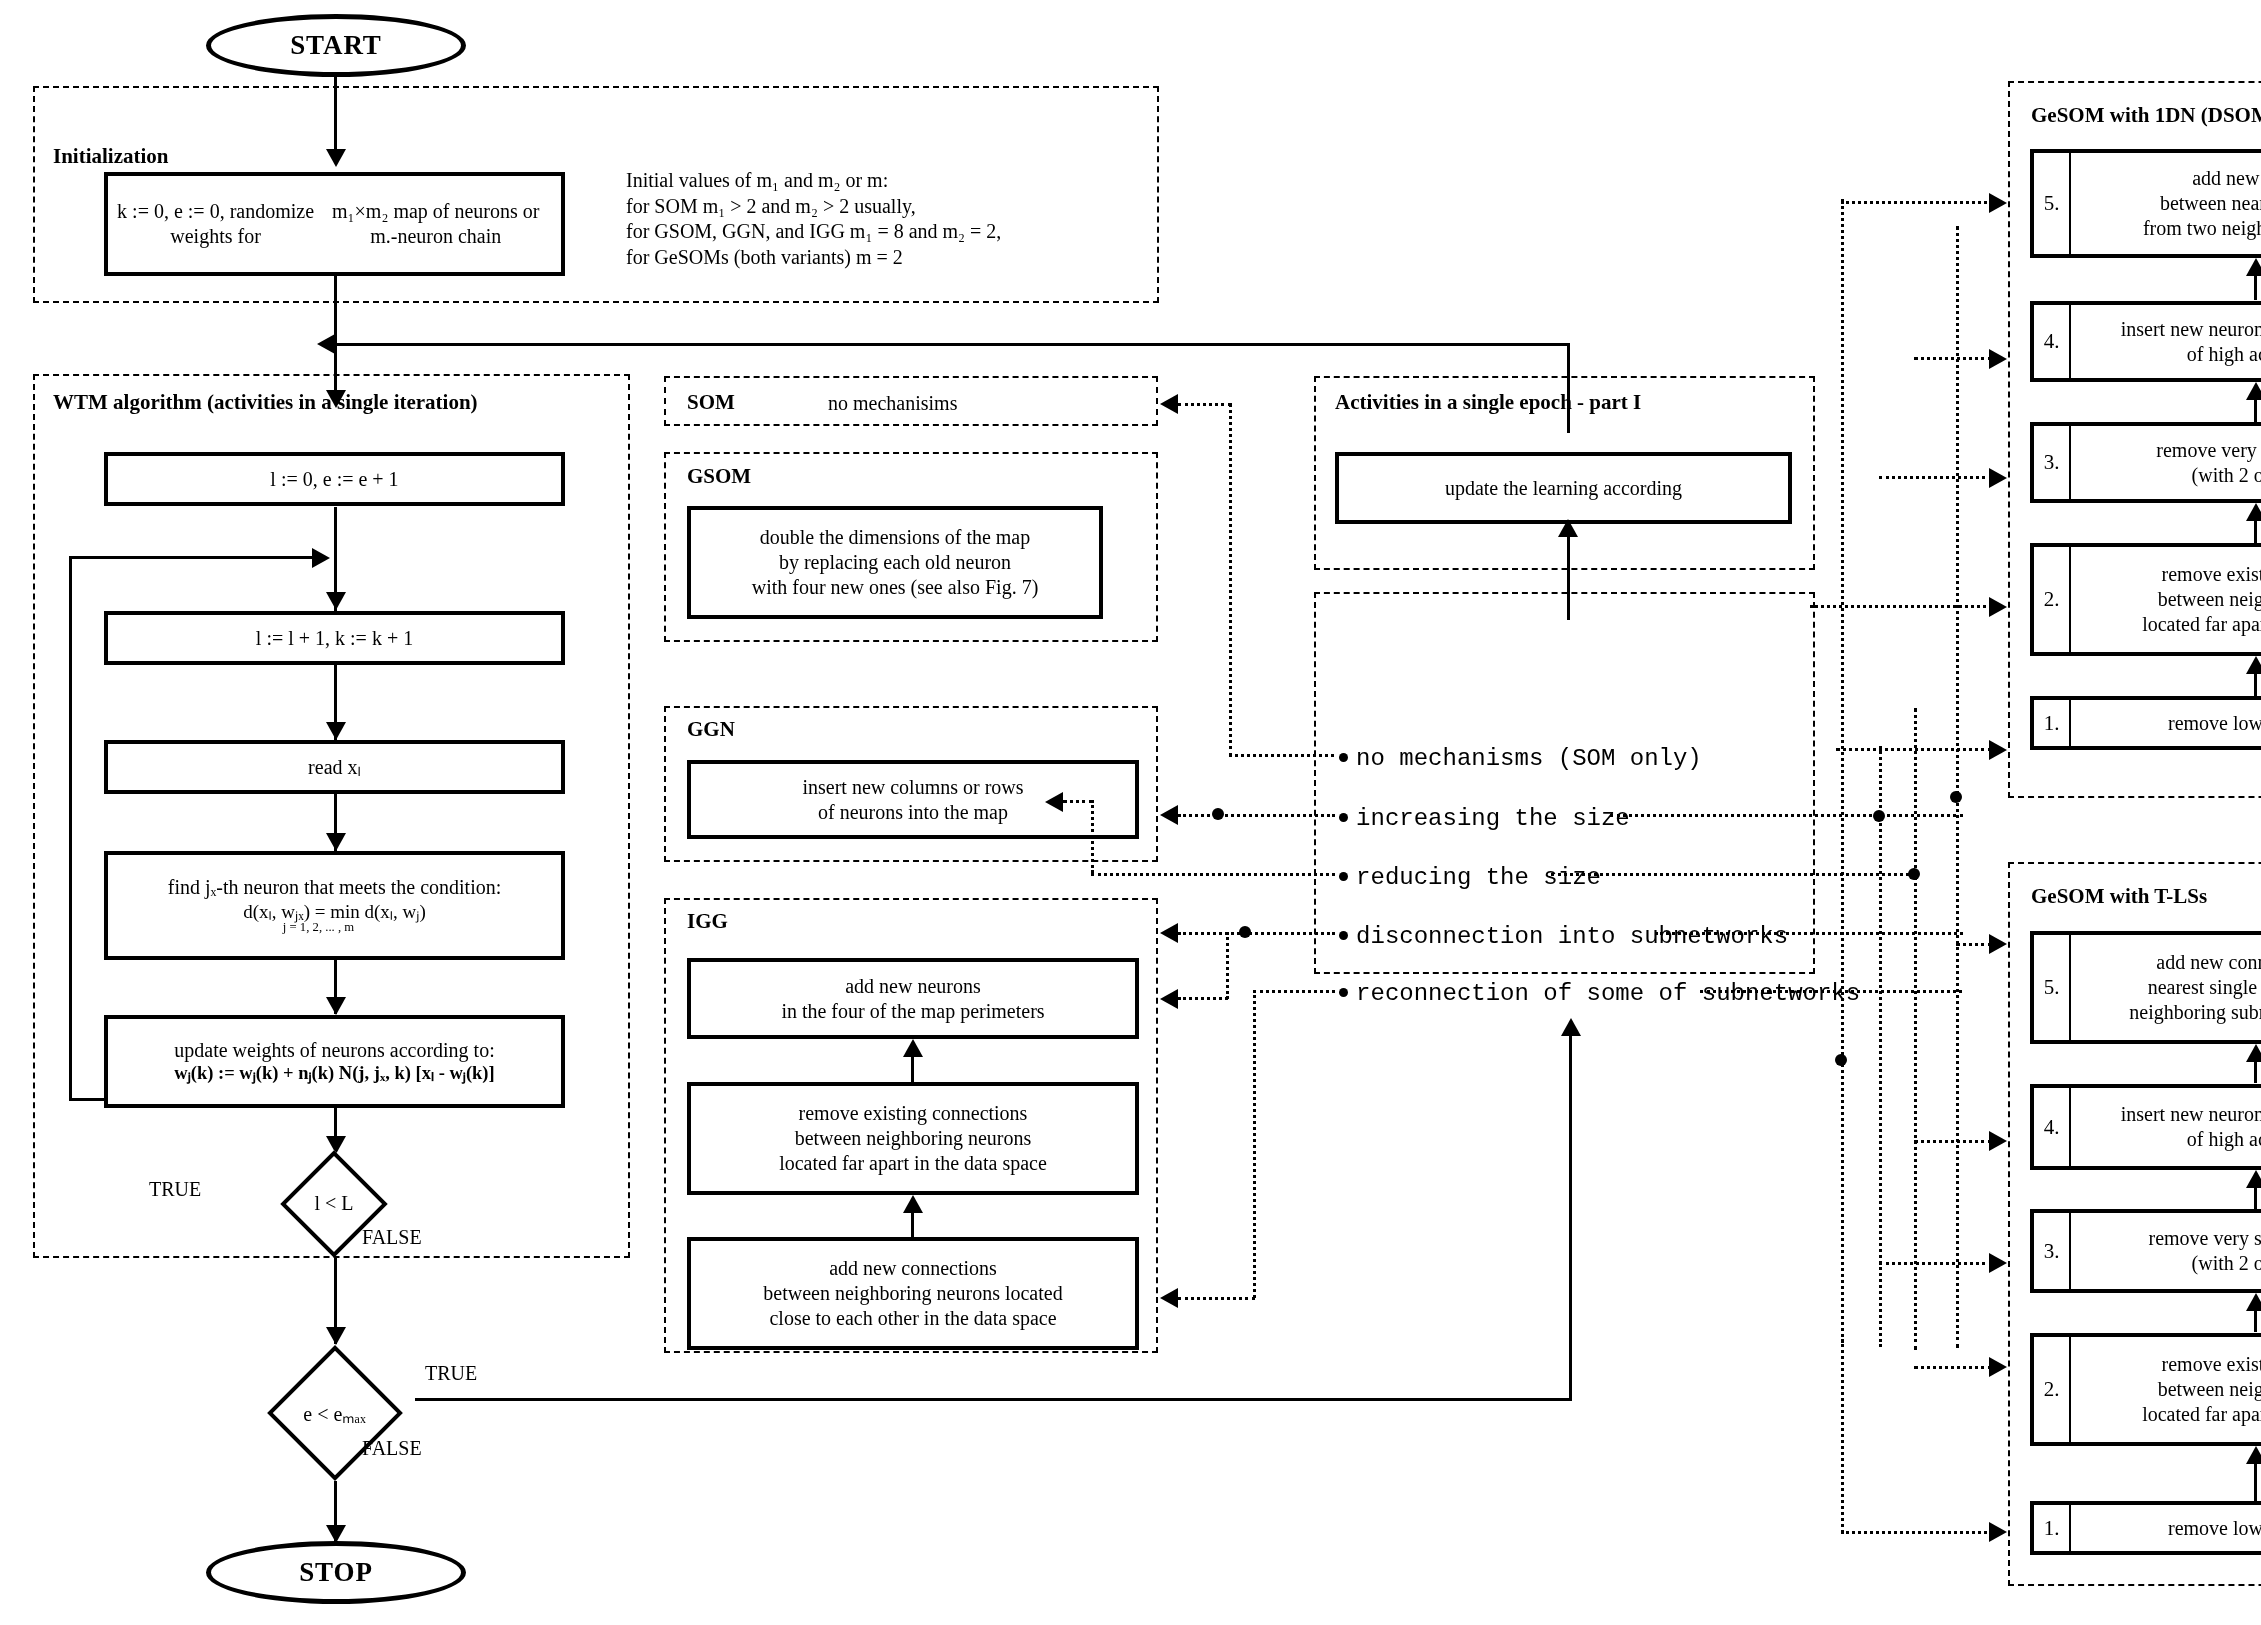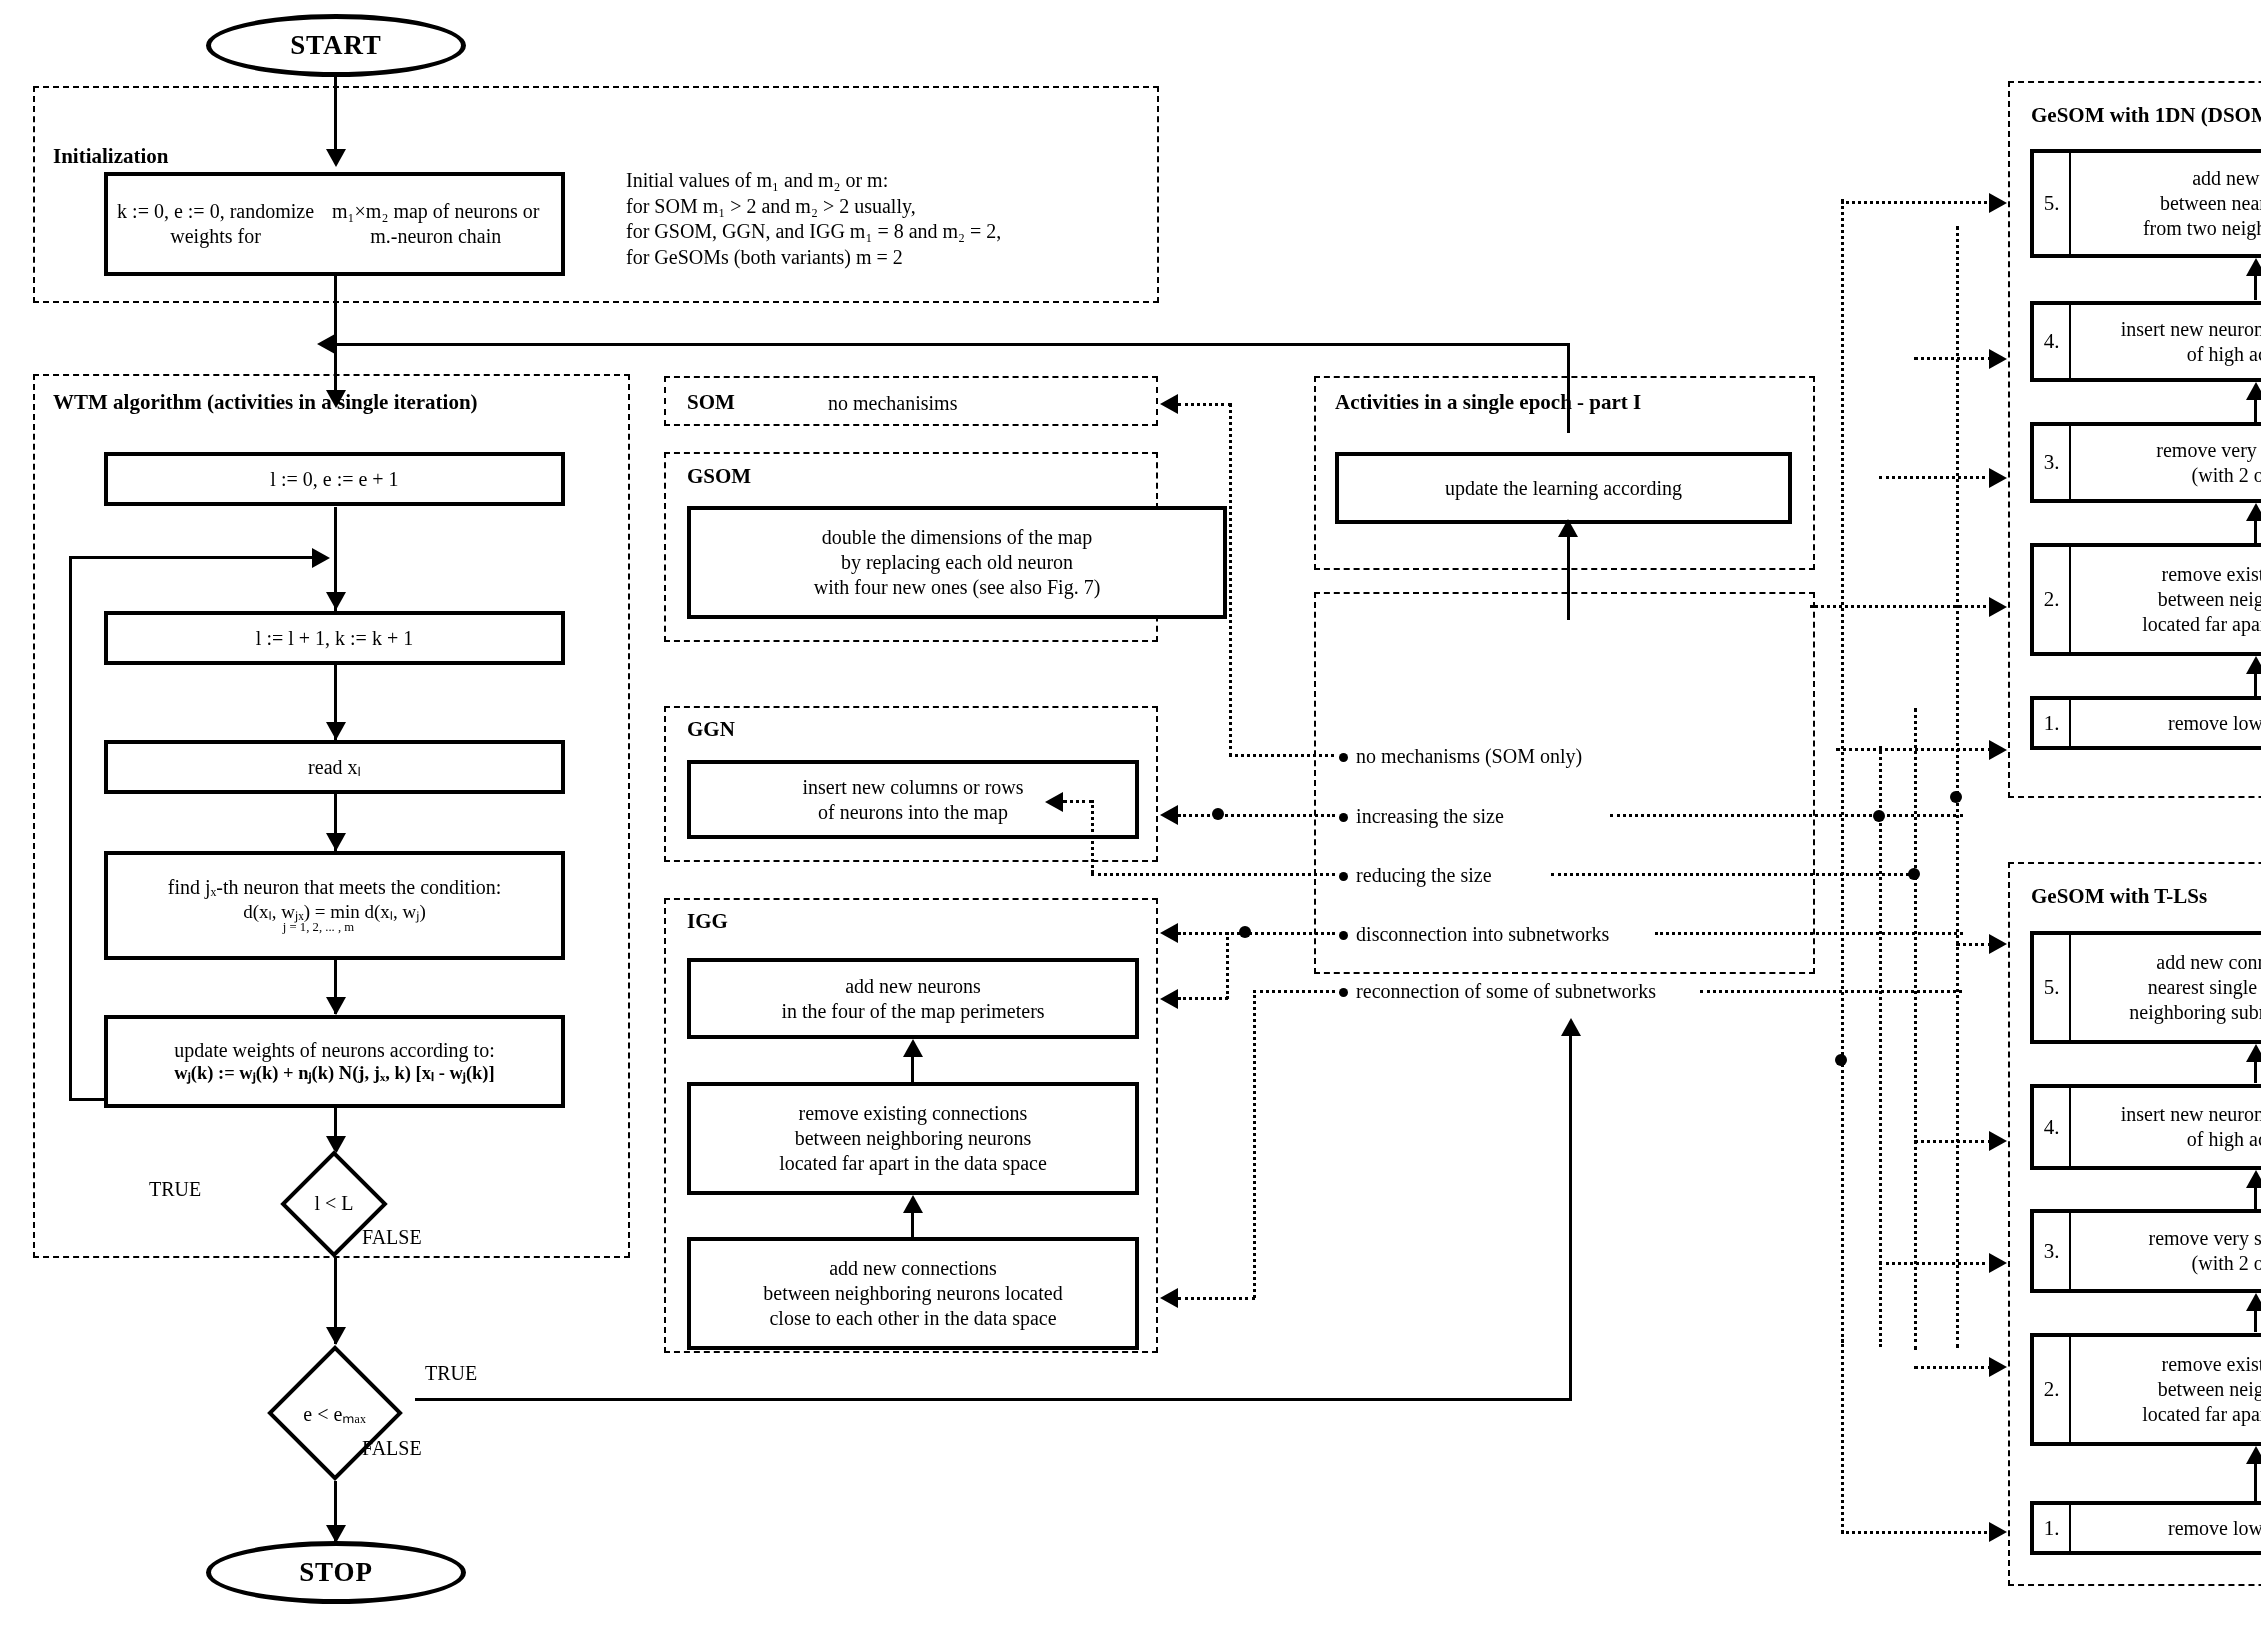--- a/index.html
+++ b/index.html
@@ -45,21 +45,21 @@
   .dh{position:absolute;border-top:3.2px dotted #000;}
   .dot{position:absolute;background:#000;border-radius:50%;width:11.8px;height:11.8px;}
 
   .lab{position:absolute;white-space:nowrap;}
 
   
   .t-grp{font-size:21px;}
   .t-box{font-size:20px;}
   .t-note{font-size:20px;line-height:1.28;}
   .t-term{font-size:27px;}
-  .bul{position:absolute;font-size:20px;white-space:nowrap;}
+  .bul{position:absolute;font-size:24px;white-space:nowrap;font-family:Liberation Mono, monospace;}
   .bul .bd{display:inline-block;width:9px;height:9px;background:#000;border-radius:50%;
            vertical-align:middle;margin-right:8.1px;margin-bottom:2.7px;}
 </style>
 </head>
 <body>
 
 <div id="stage">
 
   <div class="term t-term" style="left:206px;top:13.6px;width:260px;height:63px;">
     <span>START</span>
@@ -162,21 +162,21 @@
   <div class="hl" style="left:335px;top:343px;width:1235px;"></div>
   <div class="vl" style="left:1567px;top:343px;height:90px;"></div>
   <div class="ar left" style="left:317px;top:334px;"></div>
 
   <div class="grp" style="left:664px;top:376px;width:494px;height:50px;"></div>
   <div class="grp-title t-grp" style="left:687px;top:390px;">SOM</div>
   <div class="lab t-box" style="left:828px;top:392px;">no mechanisims</div>
 
   <div class="grp" style="left:664px;top:452px;width:494px;height:190px;"></div>
   <div class="grp-title t-grp" style="left:687px;top:464px;">GSOM</div>
-  <div class="box outer t-box" style="left:687px;top:506px;width:540px;height:113px;flex-direction:column;">
+  <div class="box outer t-box" style="left:687px;top:506px;width:416px;height:113px;flex-direction:column;">
     <span>double the dimensions of the map</span>
     <span>by replacing each old neuron</span>
     <span>with four new ones (see also Fig. 7)</span>
   </div>
 
   <div class="grp" style="left:664px;top:706px;width:494px;height:156px;"></div>
   <div class="grp-title t-grp" style="left:687px;top:717px;">GGN</div>
   <div class="box outer t-box" style="left:687px;top:760px;width:452px;height:79px;flex-direction:column;">
     <span>insert new columns or rows</span>
     <span>of neurons into the map</span>

